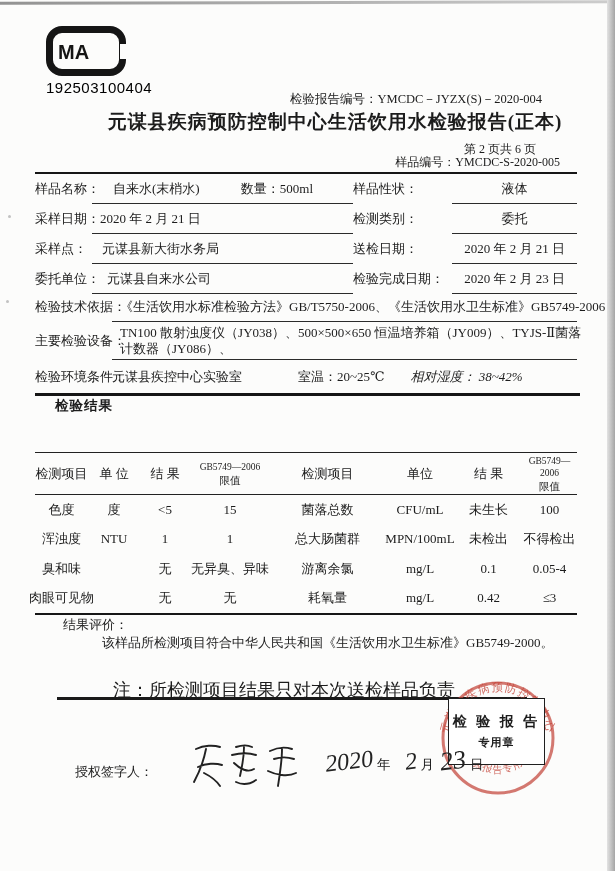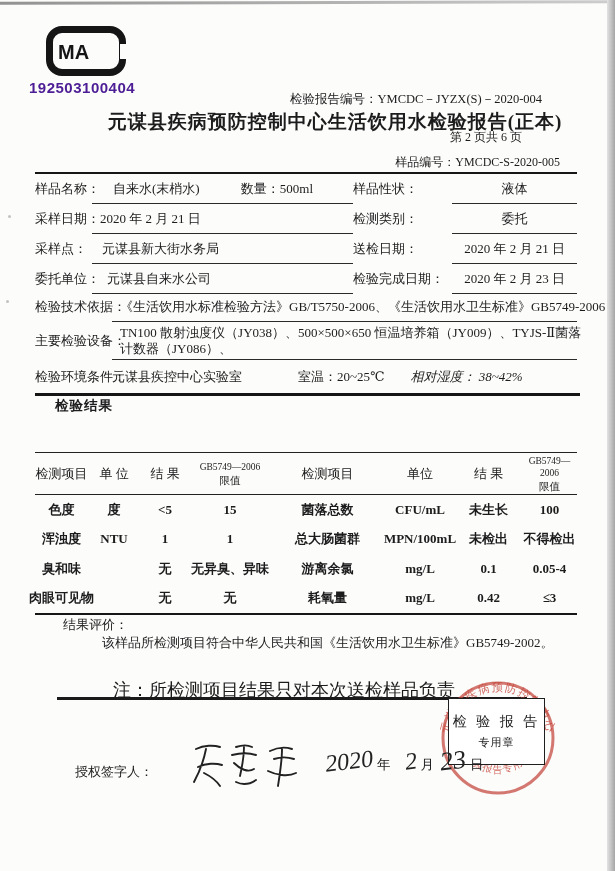--- a/index.html
+++ b/index.html
@@ -10,27 +10,27 @@
             background:linear-gradient(to right,#6f6f6f,#bdbdbd);transform:rotate(-0.15deg);opacity:.75;}
   .scan-right{position:absolute;top:0;right:0;bottom:0;width:8px;
               background:linear-gradient(to right,#e3e3e3,#a5a5a5);}
   .speck{position:absolute;width:3px;height:3px;border-radius:50%;background:#c2c2c2;}
   
   .cma{position:absolute;left:46px;top:26px;width:80px;height:50px;}
   .cma-ring{position:absolute;left:0;top:0;width:66px;height:36px;border:7px solid #151515;border-radius:16px;}
   .cma-gap{position:absolute;right:-3px;top:18px;width:9px;height:15px;background:#fcfcfb;}
   .cma-letters{position:absolute;left:12px;top:9px;font-family:"Liberation Sans",sans-serif;
                font-weight:bold;font-size:20px;line-height:1;letter-spacing:0;color:#151515;margin-top:7px;}
-  .cma-number{position:absolute;left:29px;top:79px;font-family:"Liberation Sans",sans-serif;
-              font-weight:bold;font-size:15px;letter-spacing:.5px;color:#4c1d95;}
+  .cma-number{position:absolute;left:46px;top:79px;font-family:"Liberation Sans",sans-serif;
+              font-weight:normal;font-size:15px;letter-spacing:.5px;color:#000000;}
   
   .report-no{position:absolute;left:290px;top:91px;font-size:12.5px;}
   .doc-title{position:absolute;left:105px;top:109px;width:460px;text-align:center;
              font-size:19px;font-weight:bold;letter-spacing:1px;}
-  .page-info{position:absolute;left:450px;top:129px;width:100px;text-align:left;font-size:12px;}
+  .page-info{position:absolute;left:450px;top:141px;width:100px;text-align:center;font-size:12px;}
   .sample-no{position:absolute;left:360px;top:154px;width:200px;text-align:right;font-size:12px;}
   
   .info-table{position:absolute;left:35px;top:172px;width:542px;border-top:2.5px solid #161616;font-size:13px;}
   .info-row{display:grid;grid-template-columns:57px 261px 99px 125px;height:30px;}
   .il{display:flex;align-items:center;white-space:nowrap;overflow:visible;}
   .iv{display:flex;align-items:center;border-bottom:1.4px solid #2b2b2b;white-space:nowrap;}
   .iv.center{justify-content:center;}
   .iv .pad8{margin-left:8px;} .iv .pad10{margin-left:10px;} .iv .pad15{margin-left:15px;}
   .iv .pad21{margin-left:21px;}
   .iv .qty{margin-left:auto;margin-right:40px;}
@@ -45,41 +45,41 @@
   .s2-env .g1{} .s2-env .g2{margin-left:56px;} .s2-env .g3{margin-left:26px;font-style:italic;}
   .rule-thick{position:absolute;left:35px;top:393px;width:545px;height:2.5px;background:#161616;}
   .results-title{position:absolute;left:55px;top:397px;font-size:13.5px;font-weight:bold;letter-spacing:1px;}
   
   .rtable{position:absolute;left:35px;top:452px;width:542px;border-top:1.6px solid #222;font-size:13px;}
   .rt-grid{display:grid;grid-template-columns:53px 52px 50px 80px 115px 70px 67px 55px;}
   .rt-head{height:41px;border-bottom:1.6px solid #222;}
   .rt-hc{display:flex;align-items:center;justify-content:center;text-align:center;}
   .rt-hc .stack{display:flex;flex-direction:column;line-height:12px;}
   .rt-hc .gb{font-size:9.5px;} .rt-hc .lim{font-size:10.5px;margin-top:2px;}
-  .rt-row{height:29.5px;font-weight:bold;}
+  .rt-row{height:29.5px;}
   .rt-cell{display:flex;align-items:center;justify-content:center;white-space:nowrap;}
   .rt-bottom{border-bottom:2.2px solid #161616;}
   
   .eval-label{position:absolute;left:63px;top:616px;font-size:13px;}
   .eval-text{position:absolute;left:102px;top:634px;font-size:13px;white-space:nowrap;}
   .note-text{position:absolute;left:113px;top:678px;font-size:18px;white-space:nowrap;}
   .rule-note{position:absolute;left:57px;top:697px;width:470px;height:2.5px;background:#1a1a1a;}
   
   .signer-label{position:absolute;left:75px;top:763px;font-size:13px;}
   .signature-svg{position:absolute;left:190px;top:740px;z-index:2;}
   .date-row{position:absolute;left:325px;top:748px;display:flex;align-items:baseline;z-index:6;}
   .hw{font-style:italic;font-size:24px;line-height:1;transform:rotate(-7deg);color:#222;}
   .hw.day{font-size:26px;}
   .du{font-size:13.5px;margin:0 4px;}
   .date-row .sp1{margin-left:10px;} .date-row .sp2{margin-left:2px;}
   
   .stamp-svg{position:absolute;left:436px;top:676px;z-index:4;}
   .stamp-box{position:absolute;left:448px;top:698px;width:97px;height:67px;background:#fff;
              border:1.7px solid #1f1f1f;z-index:5;display:flex;flex-direction:column;
-             align-items:center;justify-content:center;box-sizing:border-box;}
+             align-items:center;justify-content:center;box-sizing:border-box;font-weight:bold;}
   .stamp-box .l1{font-size:14px;letter-spacing:3px;}
   .stamp-box .l2{font-size:11px;letter-spacing:1px;margin-top:4px;}
 </style>
 </head>
 <body>
 
 <div class="page">
 
   <div class="scan-top"></div>
   <div class="scan-right"></div>
@@ -219,21 +219,21 @@
       <div class="rt-cell">无</div>
       <div class="rt-cell">无</div>
       <div class="rt-cell">耗氧量</div>
       <div class="rt-cell">mg/L</div>
       <div class="rt-cell">0.42</div>
       <div class="rt-cell">≤3</div>
     </div>
   </div>
 
   <div class="eval-label">结果评价：</div>
-  <div class="eval-text">该样品所检测项目符合中华人民共和国《生活饮用水卫生标准》GB5749-2002。</div>
+  <div class="eval-text">该样品所检测项目符合中华人民共和国《生活饮用水卫生标准》GB5749-2000。</div>
   <div class="note-text">注：所检测项目结果只对本次送检样品负责</div>
   <div class="rule-note"></div>
 
   <svg class="stamp-svg" width="124" height="124" viewBox="0 0 124 124">
     <circle cx="62" cy="62" r="55" fill="none" stroke="#c4453a" stroke-width="3" opacity="0.72"></circle>
     <polygon points="62,43 67,55.5 80.2,55.8 69.8,63.8 73.5,76.4 62,68.9 50.5,76.4 54.2,63.8 43.8,55.8 57,55.5" fill="#cf6a60" opacity="0.45"></polygon>
     <defs>
       <path id="arcTop" d="M 15,82 A 50,50 0 1 1 109,82" fill="none"></path>
       <path id="arcBot" d="M 23,73 A 44,44 0 0 0 101,73" fill="none"></path>
     </defs>

